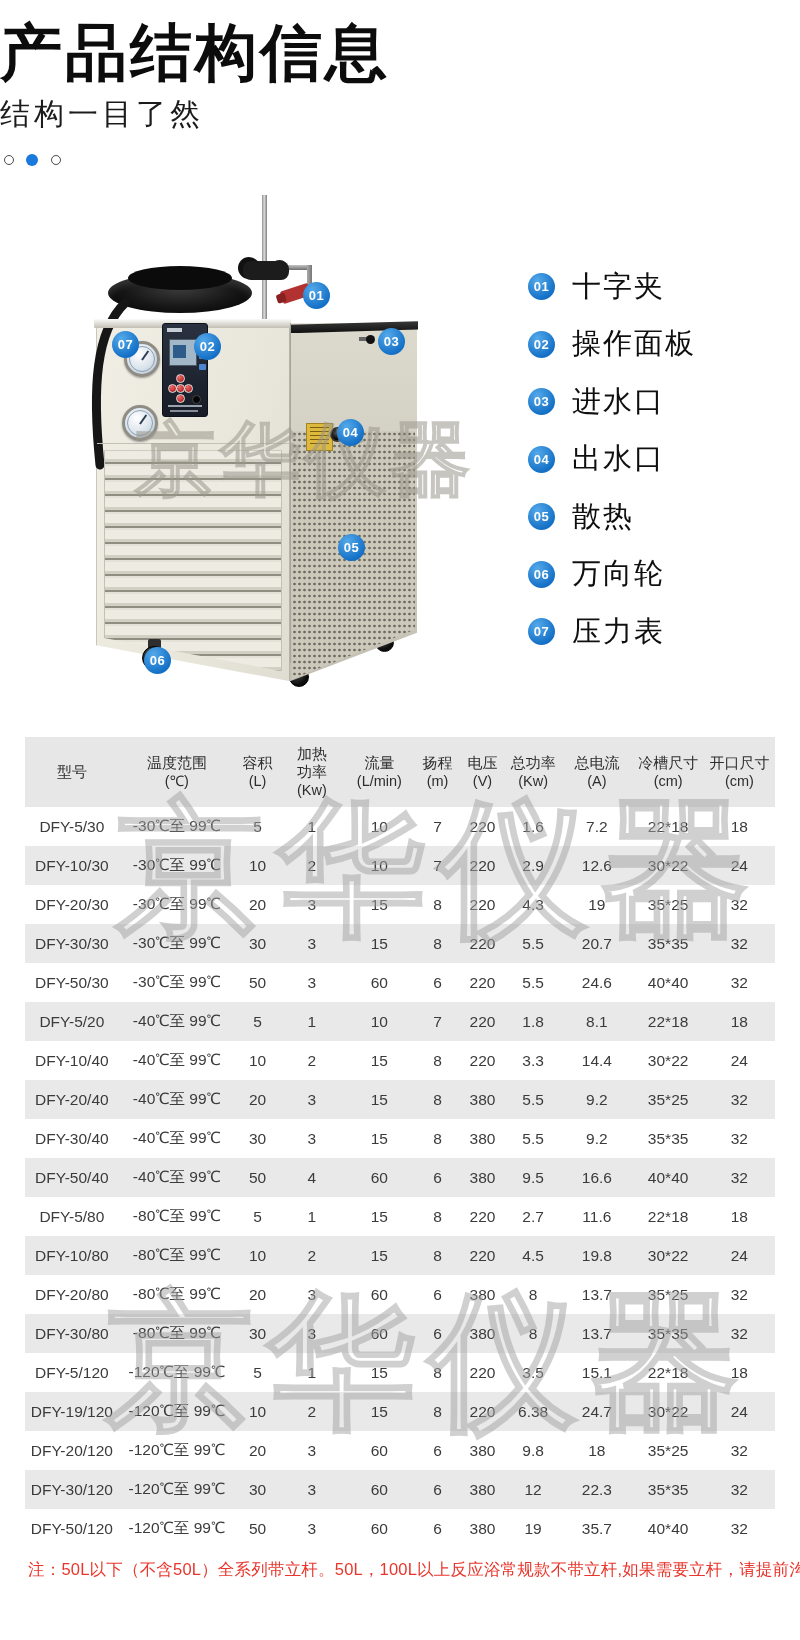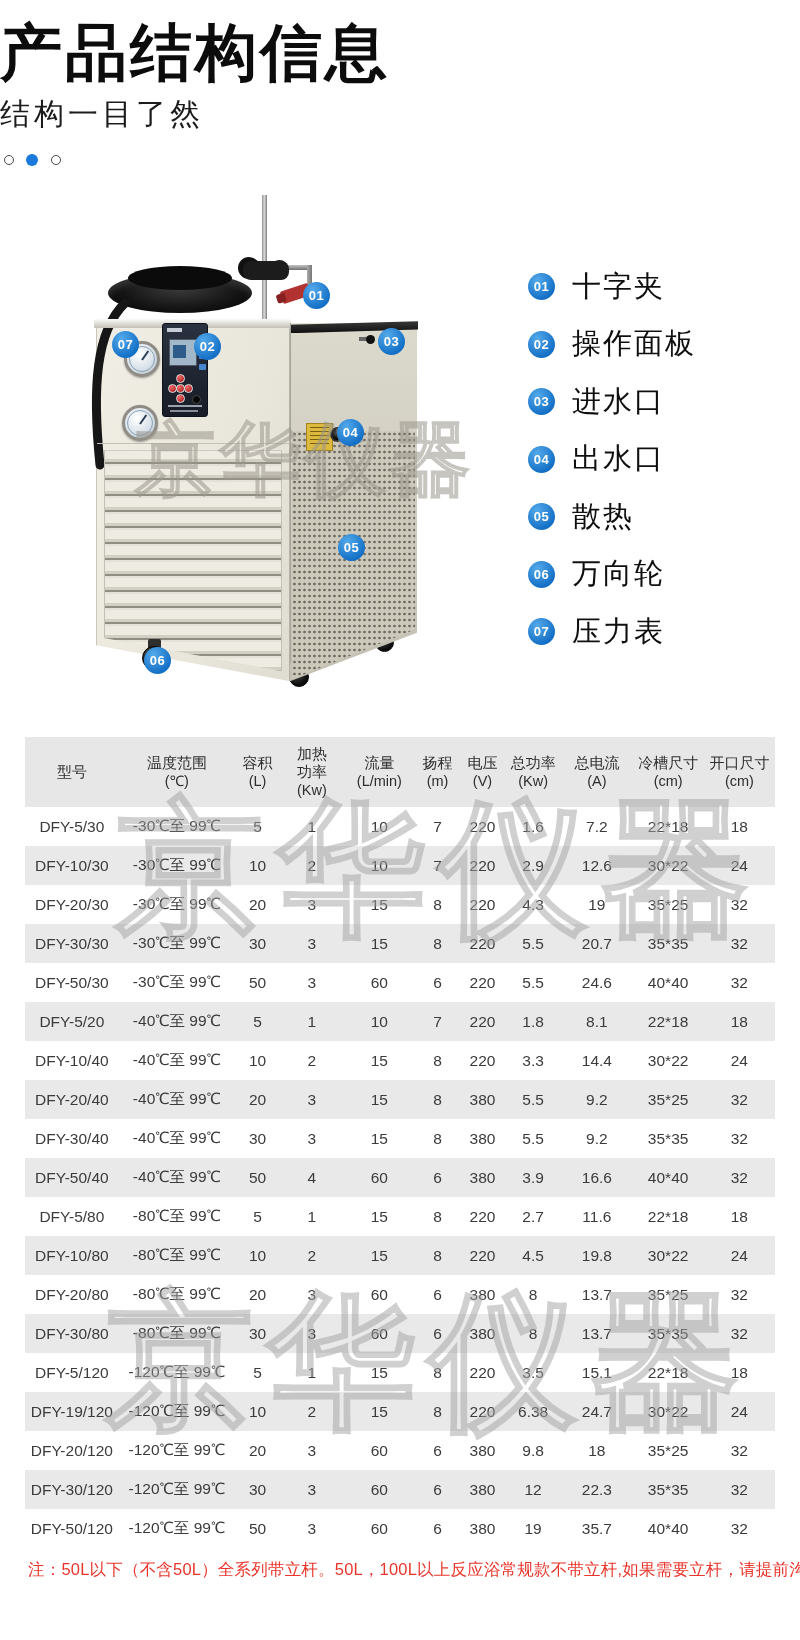--- a/index.html
+++ b/index.html
@@ -410,21 +410,21 @@
             <td>32</td>
           </tr>
           <tr>
             <td>DFY-50/40</td>
             <td>-40℃至 99℃</td>
             <td>50</td>
             <td>4</td>
             <td>60</td>
             <td>6</td>
             <td>380</td>
-            <td>3.9</td>
+            <td>9.5</td>
             <td>16.6</td>
             <td>40*40</td>
             <td>32</td>
           </tr>
           <tr>
             <td>DFY-5/80</td>
             <td>-80℃至 99℃</td>
             <td>5</td>
             <td>1</td>
             <td>15</td>

